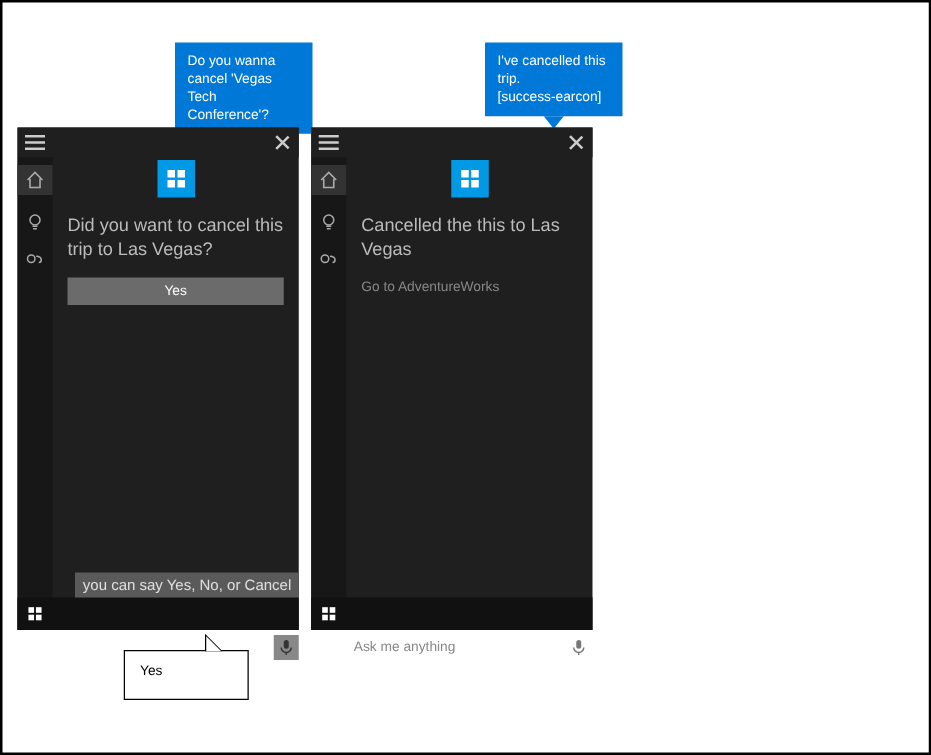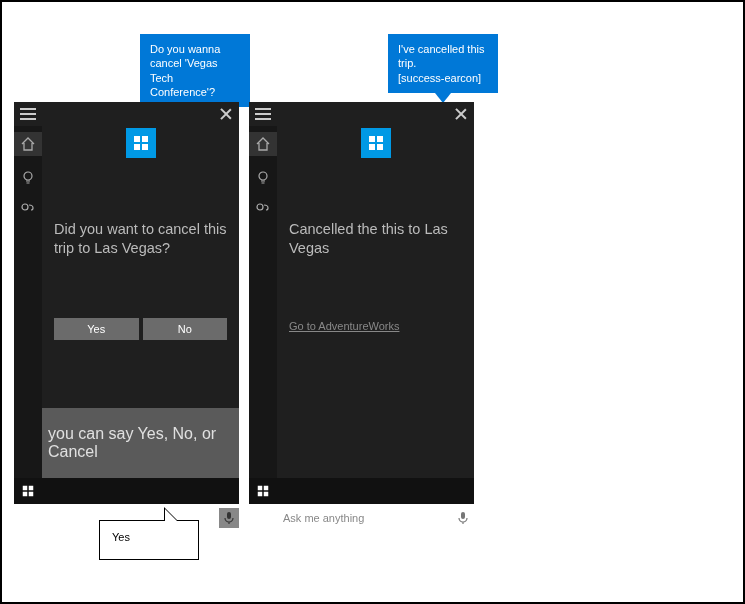--- a/index.html
+++ b/index.html
@@ -85,21 +85,20 @@
     width: 28px; height: 24px;
     display: flex; align-items: center; justify-content: center;
   }
   .content {
     flex: 1;
     display: flex;
     flex-direction: column;
     align-items: center;
     padding-top: 0;
     position: relative;
-    gap: 48px;
   }
   .app-tile {
     width: 30px; height: 30px;
     background: #0099e5;
     display: flex; align-items: center; justify-content: center;
     margin-top: 2px;
   }
   .win-logo {
     width: 16px; height: 16px;
   }
@@ -123,32 +122,31 @@
     background: #6b6b6b;
     color: #fff;
     font-size: 11px;
     text-align: center;
     padding: 5px 0;
     cursor: pointer;
   }
   .link-text {
     color: #888;
     font-size: 11px;
-    text-decoration: underline;
     padding: 2px 12px;
     align-self: flex-start;
     cursor: pointer;
   }
   .hint-box {
     position: absolute;
     bottom: 0; right: 0;
     background: #5a5a5a;
     color: #e0e0e0;
-    font-size: 16px;
-    padding: 17px 6px;
+    font-size: 12px;
+    padding: 3px 6px;
   }
   .panel-bottom {
     height: 26px;
     display: flex;
     background: #111;
   }
   .start-btn {
     width: 28px;
     background: #111;
     display: flex; align-items: center; justify-content: center;
@@ -241,21 +239,20 @@
         <svg class="win-logo" viewBox="0 0 16 16">
           <rect x="1" y="1" width="6" height="6"></rect>
             <rect x="9" y="1" width="6" height="6"></rect>
           <rect x="1" y="9" width="6" height="6"></rect>
             <rect x="9" y="9" width="6" height="6"></rect>
         </svg>
       </div>
       <div class="main-text">Did you want to cancel this trip to Las Vegas?</div>
       <div class="btn-row">
         <div class="btn">Yes</div>
-        <div class="btn">No</div>
       </div>
       <div class="hint-box">you can say Yes, No, or Cancel</div>
     </div>
   </div>
   <div class="panel-bottom">
     <div class="start-btn">
       <svg viewBox="0 0 16 16" width="12" height="12">
         <rect x="1" y="1" width="6" height="6" fill="#fff"></rect>
           <rect x="9" y="1" width="6" height="6" fill="#fff"></rect>
         <rect x="1" y="9" width="6" height="6" fill="#fff"></rect>

